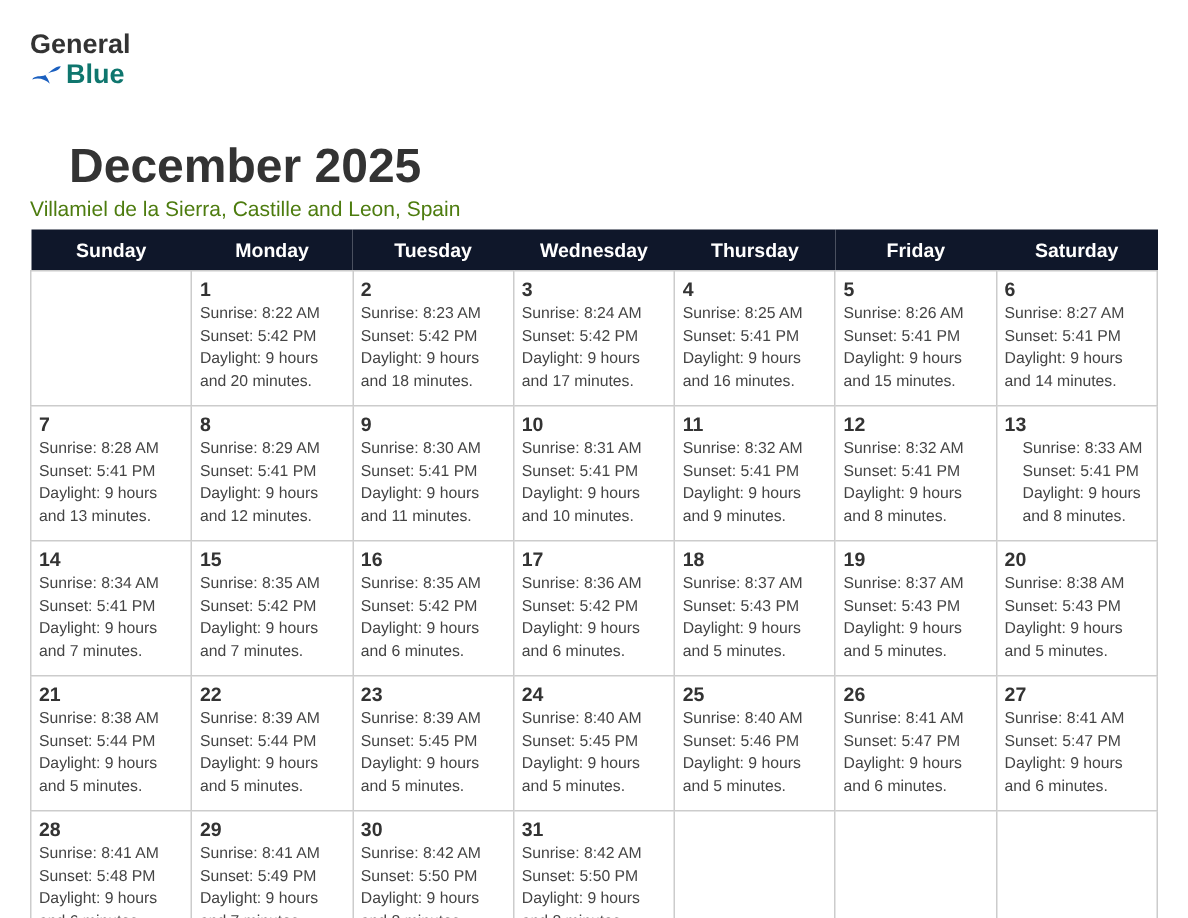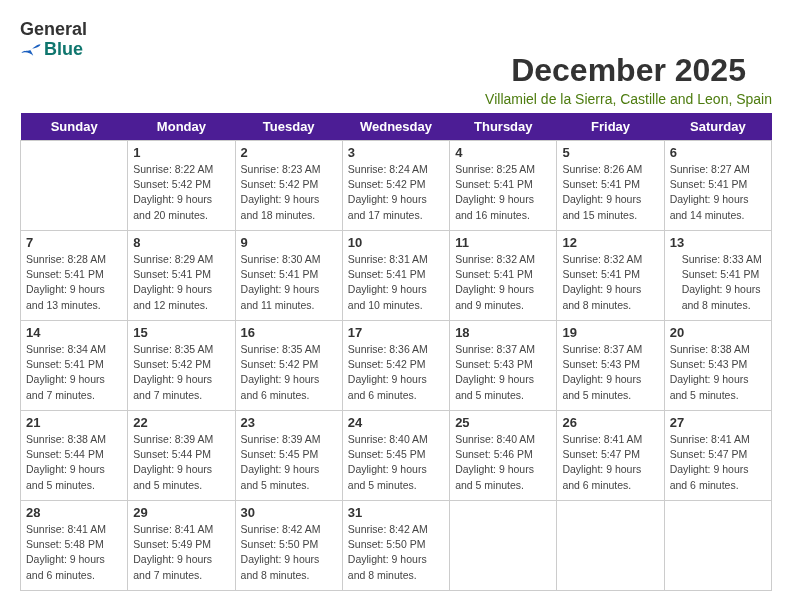--- a/index.html
+++ b/index.html
@@ -8,20 +8,21 @@
       background: #fff;
       width: 792px;
       min-height: 612px;
       padding: 20px;
     }
     .header {
       display: flex;
       justify-content: space-between;
       align-items: flex-start;
       margin-bottom: 6px;
+      flex-direction: column;
     }
     .logo {
       display: flex;
       flex-direction: column;
       font-size: 18px;
       font-weight: bold;
       line-height: 1.1;
     }
     .logo .general { color: #333; }
     .logo .blue { color: #0f766e; display: flex; align-items: center; gap: 2px; }
@@ -39,21 +40,21 @@
       font-size: 14px;
       color: #4d7c0f;
       margin-top: 2px;
     }
     table {
       width: 100%;
       border-collapse: collapse;
       font-size: 11px;
     }
     .day-header {
-      background-color: #4c1d95;
+      background-color: #0f172a;
       color: #fff;
       text-align: center;
       padding: 6px 4px;
       font-size: 13px;
       font-weight: bold;
     }
     td {
       border: 1px solid #ccc;
       vertical-align: top;
       padding: 4px 5px;

